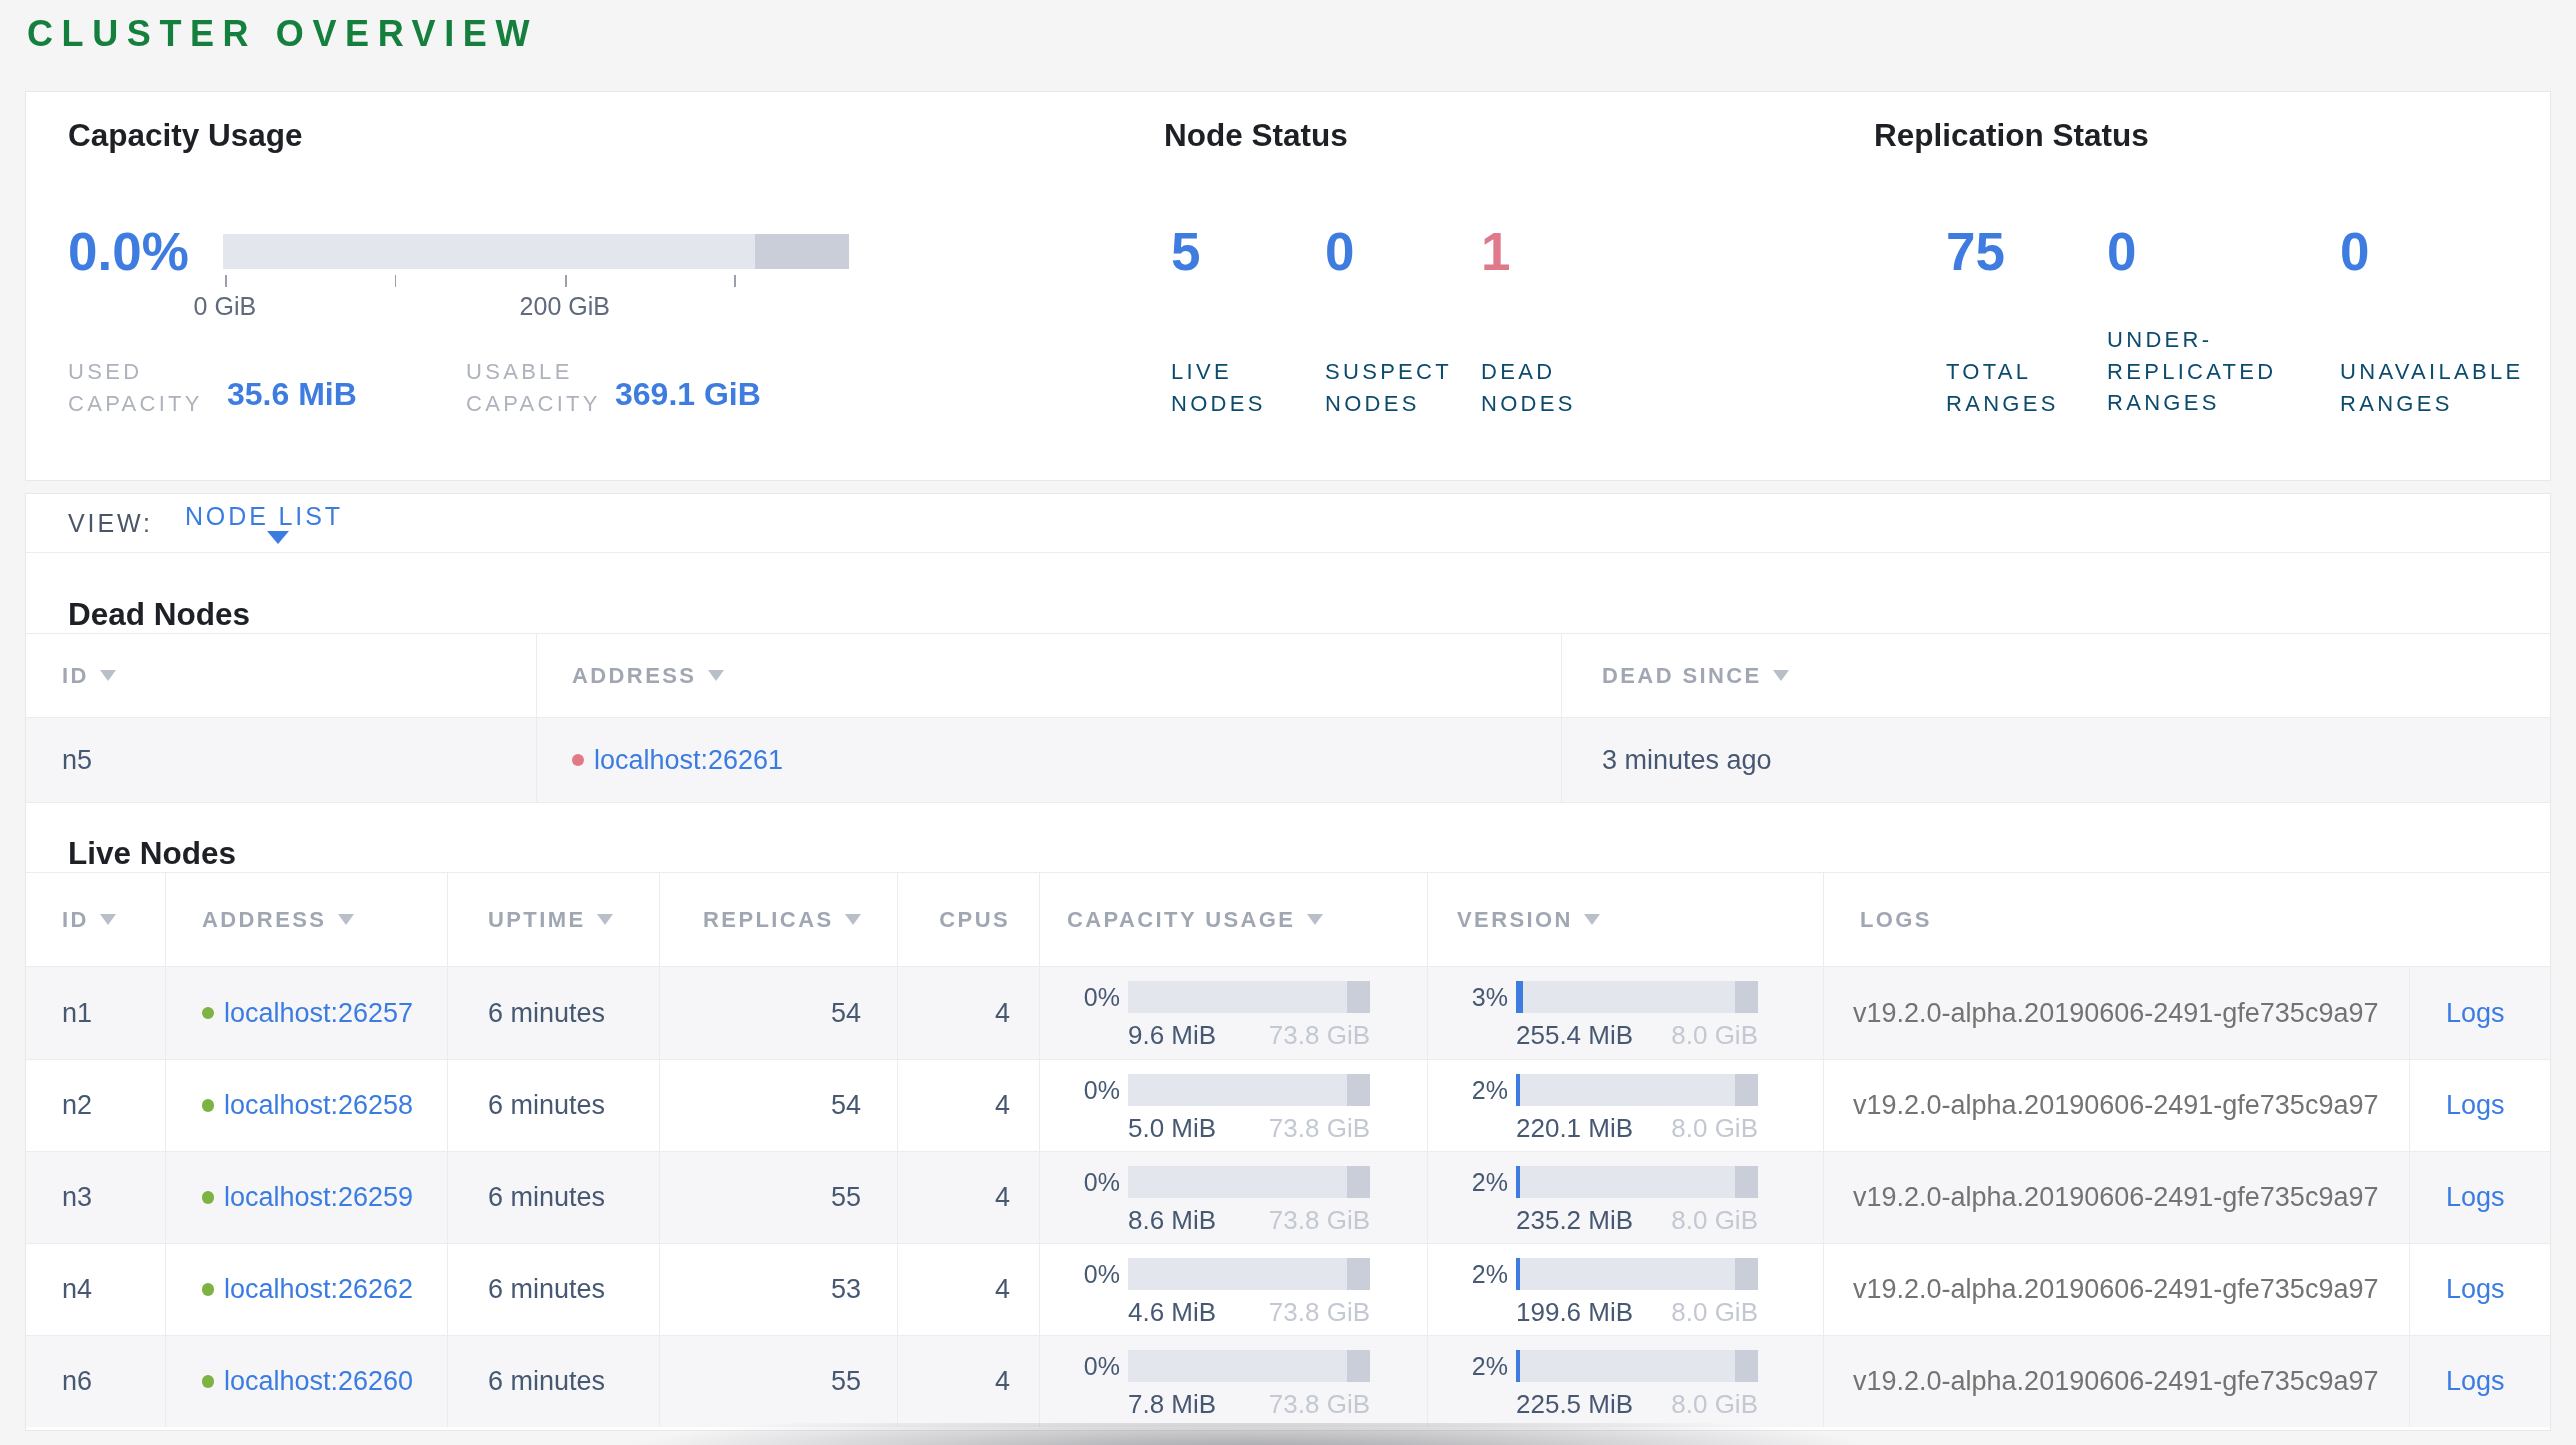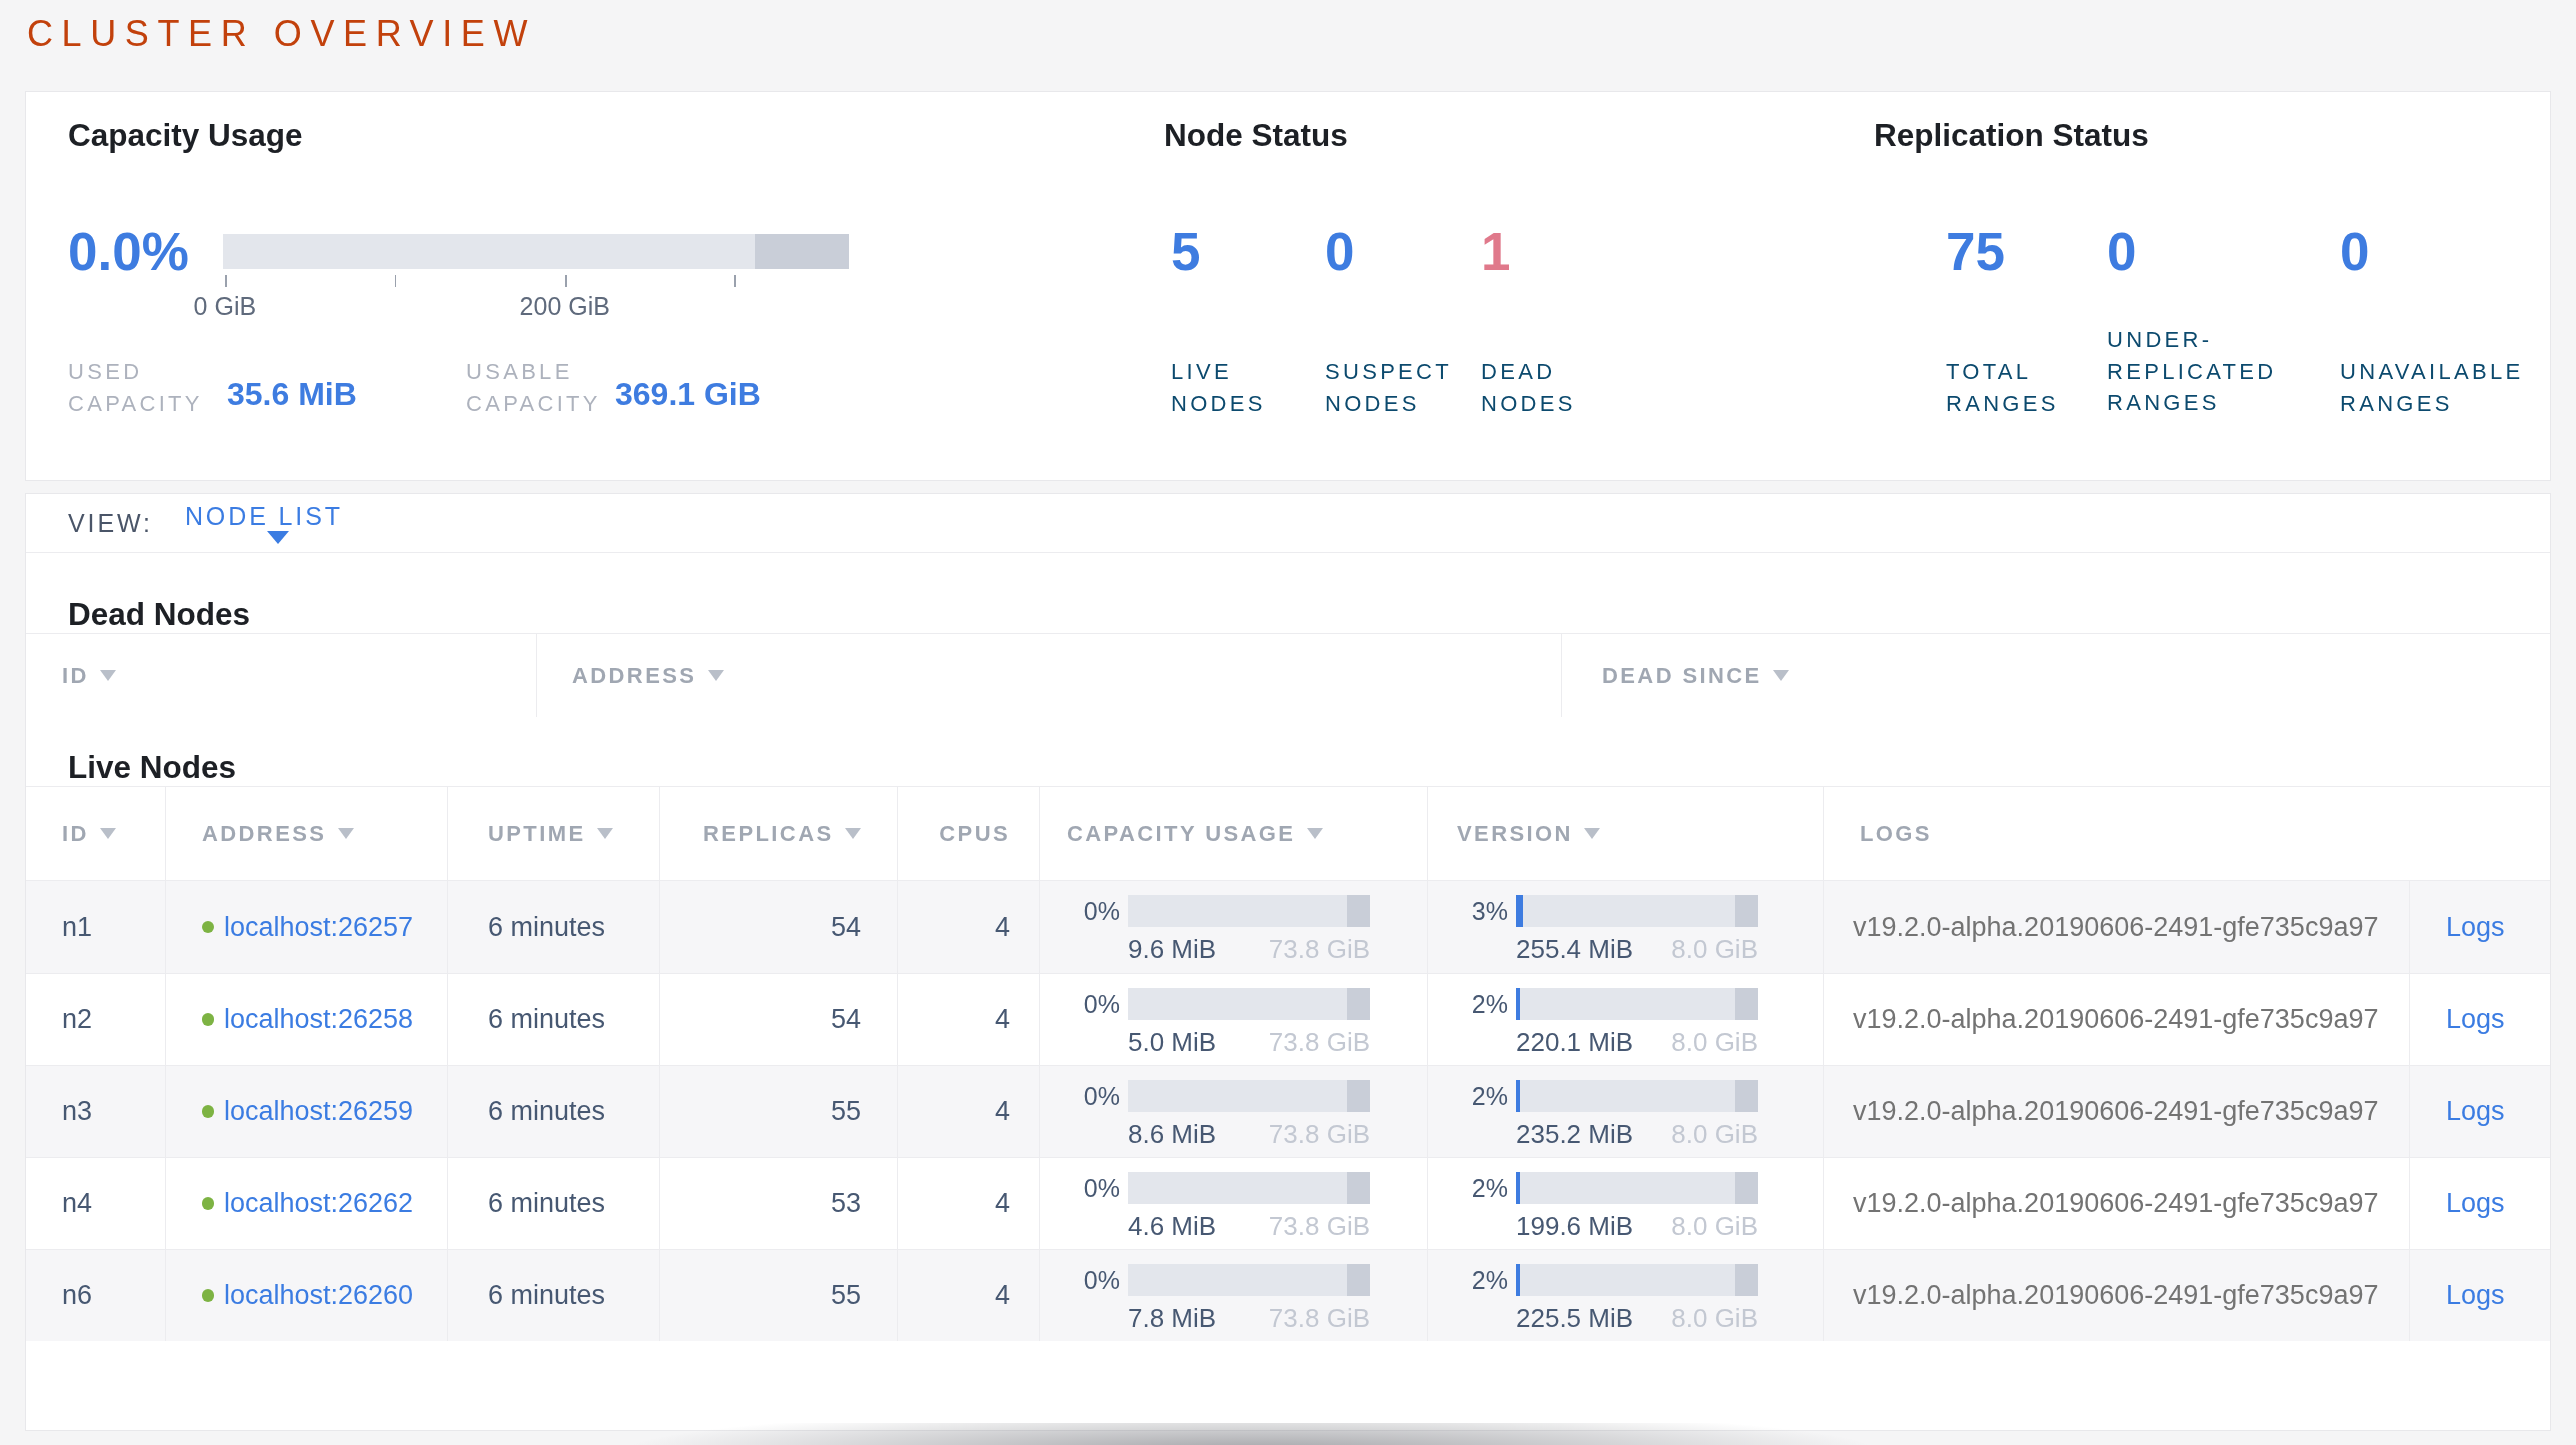--- a/index.html
+++ b/index.html
@@ -3,21 +3,21 @@
 <meta charset="utf-8">
 <style>
   html,body{margin:0;padding:0;}
   body{
     width:2576px;height:1446px;position:relative;overflow:hidden;
     background:#f5f5f6;color:#475872;
     font-family:"Liberation Sans","DejaVu Sans",sans-serif;
   }
   .page-title{
     position:absolute;left:27px;top:13.4px;
-    font-size:36px;font-weight:400;letter-spacing:8.6px;color:#c2410c;white-space:nowrap;
+    font-size:36px;font-weight:700;letter-spacing:8.6px;color:#15803d;white-space:nowrap;
   }
   .card{position:absolute;background:#ffffff;border:1.9px solid #e8e8eb;box-sizing:border-box;}
   #card-summary{left:25px;top:91px;width:2526px;height:390px;}
   #card-main{left:25px;top:493px;width:2526px;height:938px;}
 
   
   .sec-title{position:absolute;top:25px;font-size:31.5px;font-weight:700;color:#1d2025;white-space:nowrap;}
   #t-cap{left:42px}#t-node{left:1138px}#t-repl{left:1848px}
   .big{position:absolute;top:132px;font-size:53px;line-height:55px;font-weight:600;color:#3e7ce0;white-space:nowrap;}
   .big.red{color:#e0798b;}
@@ -184,20 +184,30 @@
         </div>
       <div class="th dcol-addr cb">
           <span>ADDRESS</span>
           <i class="sort"></i>
         </div>
       <div class="th dcol-since cb">
           <span>DEAD SINCE</span>
           <i class="sort"></i>
         </div>
     </div>
+    <div id="dead-rows">
+        <div class="trow">
+    <div class="td dcol-id">n5</div>
+    <div class="td dcol-addr cb">
+      <span class="dot dead"></span>
+      <a class="link">localhost:26261</a>
+    </div>
+    <div class="td dcol-since cb">3 minutes ago</div>
+  </div>
+      </div>
   </div>
 
   <div class="section-head" id="live-head">
     <span>Live Nodes</span>
   </div>
 
   <div class="live-table">
     <div class="thead" id="live-thead">
       <div class="th col-id">
           <span>ID</span>

